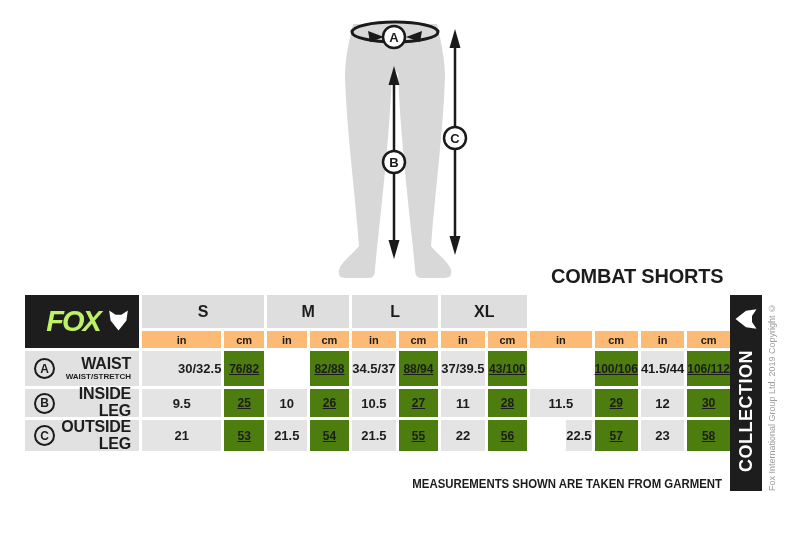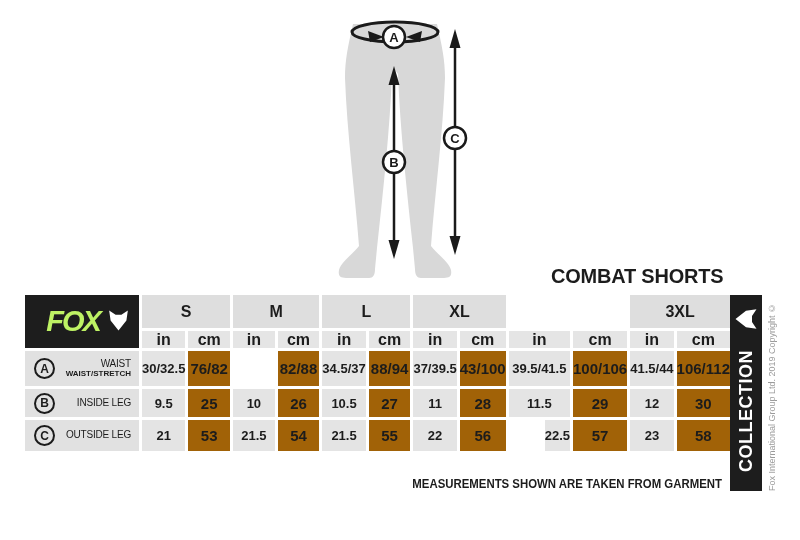--- a/index.html
+++ b/index.html
@@ -22,31 +22,31 @@
   .size-table{
     position:absolute;left:25px;top:295px;width:705px;
     display:grid;grid-template-columns:114px repeat(12,1fr);
     grid-template-rows:33px 17px 35px 28px 31px;gap:3px;
   }
   .cell{display:flex;align-items:center;justify-content:center;font-weight:bold;}
   .logo-cell{background:#1d1d1d;gap:7px;}
   .logo-text{color:#bef264;font-style:italic;font-weight:800;font-size:29px;letter-spacing:-2px;line-height:1;margin-left:12px;}
   .logo-fox{width:23px;height:23px;margin-top:-2px;}
   .size-cell{background:#dedede;font-size:16px;}
-  .unit-cell{background:#e5e5e5;font-size:16px;}
+  .unit-cell{background:#fdba74;font-size:11px;}
   .label-cell{background:#e1e1e1;justify-content:space-between;padding:0 8px 0 9px;box-sizing:border-box;}
   .circle{
     width:21px;height:21px;border:2px solid #1b1b1b;border-radius:50%;box-sizing:border-box;
     display:flex;align-items:center;justify-content:center;font-size:12px;font-weight:bold;flex:none;
   }
   .label-txt{text-align:right;line-height:1.05;}
-  .label-main{display:block;font-size:10px;font-weight:400;letter-spacing:-0.2px;}
+  .label-main{display:block;font-size:16px;font-weight:700;letter-spacing:-0.2px;}
   .label-sub{display:block;font-size:8px;font-weight:800;}
   .val-in{background:#e4e4e4;font-size:13px;}
-  .val-cm{background:#a16207;font-size:15px;}
+  .val-cm{background:#4d7c0f;font-size:12px;text-decoration:underline;}
   
   .collection-bar{position:absolute;left:730px;top:295px;width:32px;height:196px;background:#1d1d1d;}
   .bar-fox{position:absolute;top:12px;left:4px;width:24px;height:24px;transform:rotate(90deg);}
   .bar-text{
     position:absolute;top:42px;bottom:5px;left:0;right:0;
     writing-mode:vertical-rl;transform:rotate(180deg);text-align:center;
     color:#fff;font-weight:800;font-size:18px;letter-spacing:0.5px;line-height:32px;
   }
   .copyright{
     position:absolute;left:765px;top:295px;height:196px;width:15px;
@@ -112,48 +112,46 @@
   <div class="cell logo-cell" style="grid-column:1;grid-row:1/3;">
     <span class="logo-text">FOX</span>
     <svg class="logo-fox" viewBox="0 0 32 32">
       <path d="M3,2 L12,8 L20,8 L29,2 L27,16 L16,30 L5,16 Z" fill="#ffffff"></path>
     </svg>
   </div>
 <div class="cell size-cell" style="grid-area: 1 / 2 / auto / span 2;">S</div>
     <div class="cell size-cell" style="grid-area: 1 / 4 / auto / span 2;">M</div>
     <div class="cell size-cell" style="grid-area: 1 / 6 / auto / span 2;">L</div>
     <div class="cell size-cell" style="grid-area: 1 / 8 / auto / span 2;">XL</div>
-    <div class="cell size-cell" style="grid-area: 1 / 12 / auto / span 2;">3XL</div>
     <div class="cell unit-cell" style="grid-area: 2 / 2;">in</div>
     <div class="cell unit-cell" style="grid-area: 2 / 3;">cm</div>
     <div class="cell unit-cell" style="grid-area: 2 / 4;">in</div>
     <div class="cell unit-cell" style="grid-area: 2 / 5;">cm</div>
     <div class="cell unit-cell" style="grid-area: 2 / 6;">in</div>
     <div class="cell unit-cell" style="grid-area: 2 / 7;">cm</div>
     <div class="cell unit-cell" style="grid-area: 2 / 8;">in</div>
     <div class="cell unit-cell" style="grid-area: 2 / 9;">cm</div>
     <div class="cell unit-cell" style="grid-area: 2 / 10;">in</div>
     <div class="cell unit-cell" style="grid-area: 2 / 11;">cm</div>
     <div class="cell unit-cell" style="grid-area: 2 / 12;">in</div>
     <div class="cell unit-cell" style="grid-area: 2 / 13;">cm</div>
     <div class="cell label-cell" style="grid-area: 3 / 1;">
       <span class="circle">A</span>
       <span class="label-txt">
         <span class="label-main">WAIST</span>
         <span class="label-sub">WAIST/STRETCH</span>
       </span>
     </div>
-    <div class="cell val-in" style="grid-area: 3 / 2;">30/32.5</div>
+    <div class="cell val-in" style="grid-area: 3 / 2; padding-left: 36px;">30/32.5</div>
     <div class="cell val-cm" style="grid-area: 3 / 3;">76/82</div>
     <div class="cell val-cm" style="grid-area: 3 / 5;">82/88</div>
     <div class="cell val-in" style="grid-area: 3 / 6;">34.5/37</div>
     <div class="cell val-cm" style="grid-area: 3 / 7;">88/94</div>
     <div class="cell val-in" style="grid-area: 3 / 8;">37/39.5</div>
     <div class="cell val-cm" style="grid-area: 3 / 9;">43/100</div>
-    <div class="cell val-in" style="grid-area: 3 / 10;">39.5/41.5</div>
     <div class="cell val-cm" style="grid-area: 3 / 11;">100/106</div>
     <div class="cell val-in" style="grid-area: 3 / 12;">41.5/44</div>
     <div class="cell val-cm" style="grid-area: 3 / 13;">106/112</div>
     <div class="cell label-cell" style="grid-area: 4 / 1;">
       <span class="circle">B</span>
       <span class="label-txt">
         <span class="label-main">INSIDE LEG</span>
       </span>
     </div>
     <div class="cell val-in" style="grid-area: 4 / 2;">9.5</div>

